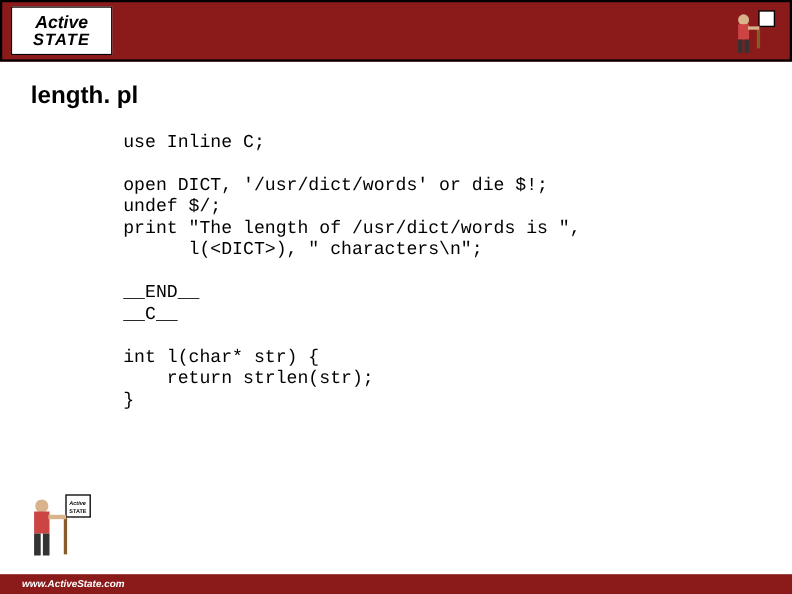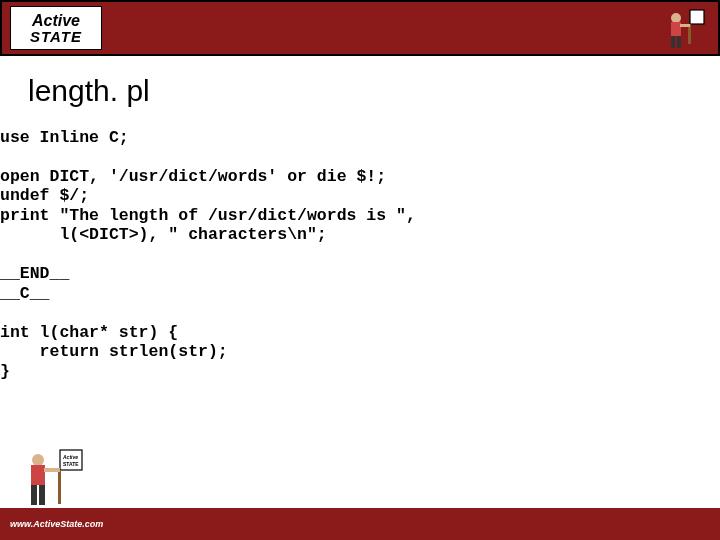--- a/index.html
+++ b/index.html
@@ -56,44 +56,45 @@
   }
   .worker-bottom {
     position: absolute;
     left: 18px;
     bottom: 28px;
     width: 72px;
     height: 66px;
   }
   .subtitle {
     font-family: Arial, Helvetica, sans-serif;
-    font-weight: normal;
-    font-size: 30px;
+    font-weight: bold;
+    font-size: 22px;
     color: #000;
     margin: 18px 0 20px 28px;
   }
   .code {
     font-family: "Courier New", monospace;
-    font-weight: bold;
+    font-weight: normal;
     font-size: 16.5px;
     line-height: 1.18;
     white-space: pre;
     color: #000;
+    margin-left: 112px;
     margin-top: 10px;
   }
   .footer {
     position: absolute;
     bottom: 0;
     left: 0;
     right: 0;
-    height: 32px;
+    height: 18px;
     background: #8b1a1a;
     display: flex;
     align-items: center;
-    padding-left: 10px;
+    padding-left: 20px;
   }
   .footer-text {
     color: #fff;
     font-size: 9px;
     font-style: italic;
     font-weight: bold;
   }
   
   .wk-body { fill: #d9b38c; }
   .wk-cloth { fill: #c44; }

